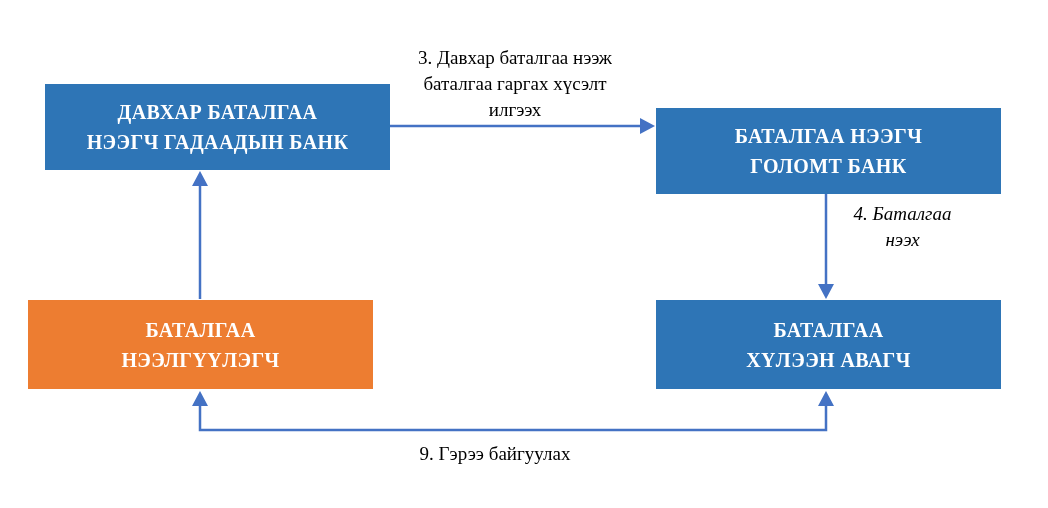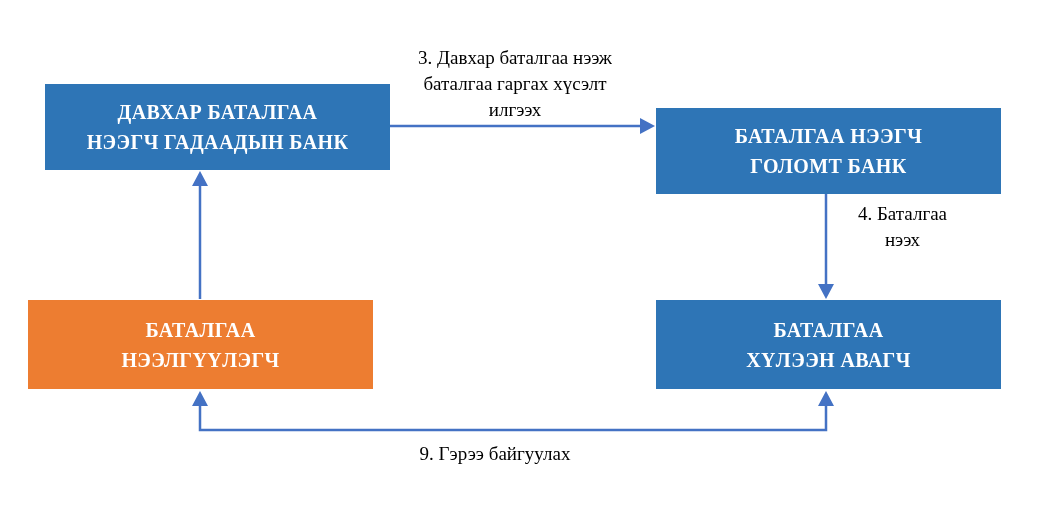--- a/index.html
+++ b/index.html
@@ -81,18 +81,18 @@
 НЭЭЛГҮҮЛЭГЧ</div>
 
   <div class="node" style="left: 656px; top: 300px; width: 345px; height: 89px; background-color: rgb(46, 117, 182);">БАТАЛГАА
 ХҮЛЭЭН АВАГЧ</div>
 
   <div class="edge-label" style="left:385px; top:45px; width:260px;">3. Давхар баталгаа нээж
 баталгаа гаргах хүсэлт
 илгээх</div>
 
 
-  <div class="edge-label" style="left:845px; top:201px; width:115px;">4. Баталгаа
+  <div class="edge-label" style="left:845px; top:201px; width:115px;font-style:italic;">4. Баталгаа
 нээх</div>
 
   <div class="edge-label" style="left:395px; top:441px; width:200px;">9. Гэрээ байгуулах</div>
 
 </div>
 
 </body></html>

